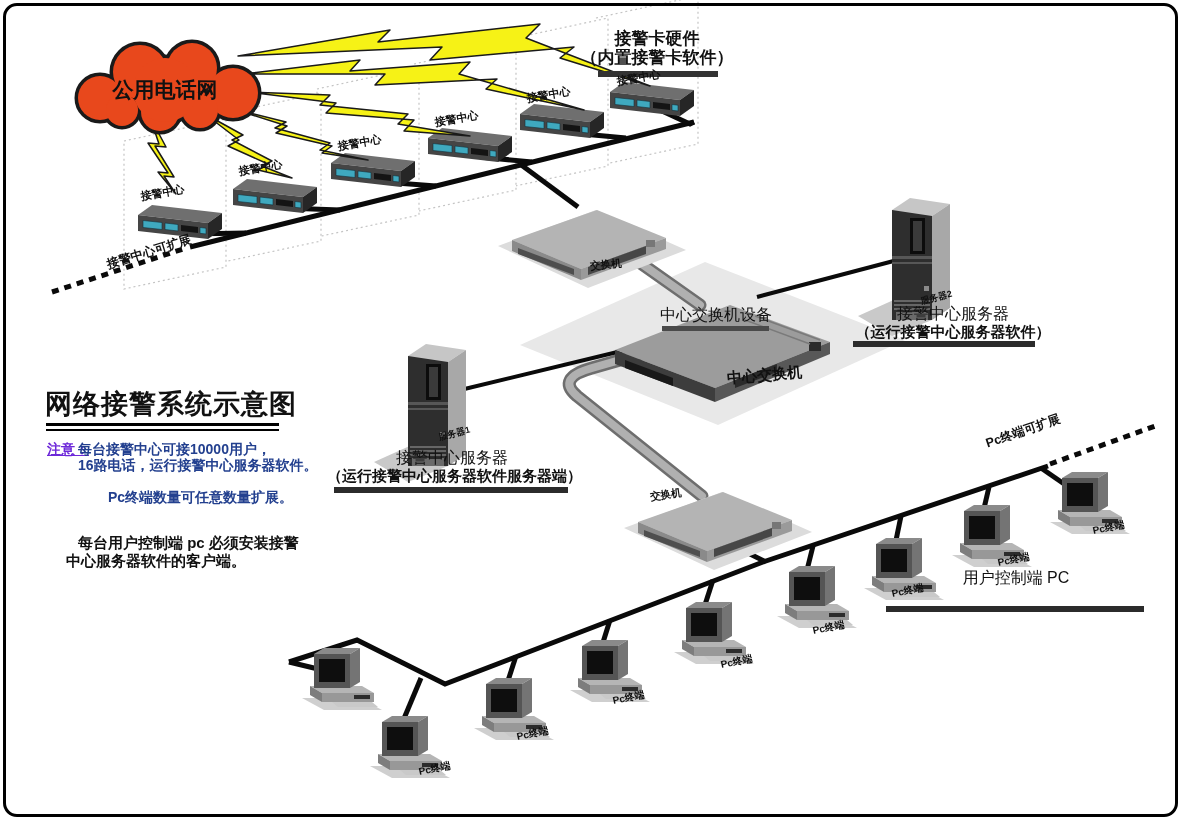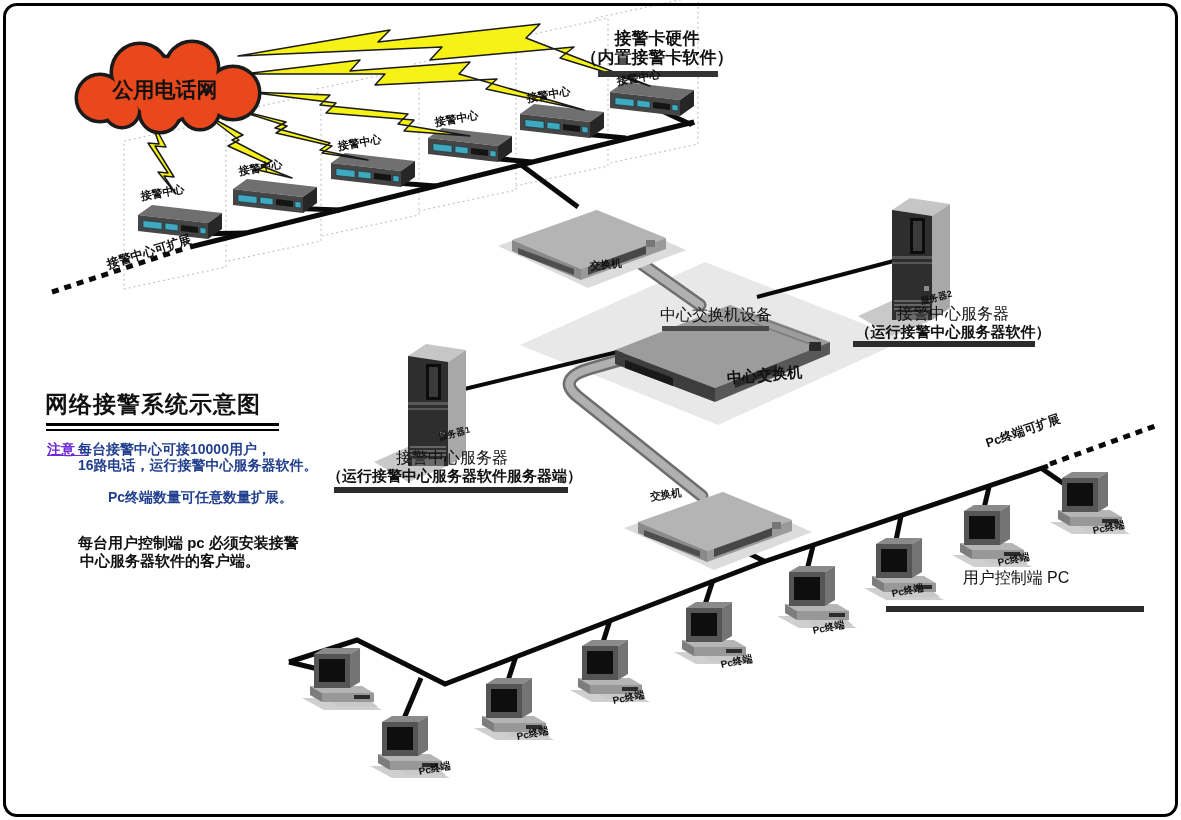--- a/index.html
+++ b/index.html
@@ -11,21 +11,21 @@
   .b{font-weight:bold;}
   .ctr{text-align:center;}
   .dev-lbl{font-size:11px;font-weight:bold;transform:rotate(-10deg);transform-origin:left bottom;}
   .pc-lbl{font-size:10px;font-weight:bold;transform:rotate(-12deg);transform-origin:left bottom;}
   .tag-lbl{font-size:9px;font-weight:bold;transform:rotate(-14deg);transform-origin:left bottom;}
   .sw-lbl{font-size:10.5px;font-weight:bold;}
   .cap1{font-size:16px;font-weight:normal;}
   .cap2{font-size:15px;font-weight:bold;}
   .bar{position:absolute;background:#2b2b2b;}
   .note{font-size:14px;font-weight:bold;}
-  #title{font-size:23px;font-weight:bold;letter-spacing:1px;}
+  #title{font-size:27px;font-weight:bold;letter-spacing:1px;font-family:Liberation Mono, monospace;}
   #title-underline{position:absolute;border-top:3px solid #000;border-bottom:2px solid #000;height:3px;}
 </style>
 </head>
 <body>
 
 <div id="stage">
 
 <svg class="art" width="1181" height="820" viewBox="0 0 1181 820">
   <defs>
 
@@ -233,21 +233,21 @@
 <div class="bar" style="left:853px;top:341px;width:182px;height:6px;"></div>
 
 <div class="lbl" id="title" style="left:45px;top:391px;">网络接警系统示意图</div>
 <div id="title-underline" style="left:46px;top:423px;width:233px;"></div>
 
 <div class="lbl note" style="left:47px;top:441px;color:#6d28d9;text-decoration:underline;">注意：</div>
 <div class="lbl note" style="left:78px;top:441px;color:#23408f;">每台接警中心可接10000用户，</div>
 <div class="lbl note" style="left:78px;top:457px;color:#23408f;">16路电话，运行接警中心服务器软件。</div>
 <div class="lbl note" style="left:78px;top:489px;color:#23408f;padding-left:30px;">Pc终端数量可任意数量扩展。</div>
 <div class="lbl note" style="left:78px;top:534px;font-size:15px;">每台用户控制端 pc 必须安装接警</div>
-<div class="lbl note" style="left:80px;top:552px;font-size:15px;">中心服务器软件的客户端。</div>
+<div class="lbl note" style="left:66px;top:552px;font-size:15px;">中心服务器软件的客户端。</div>
 
 <div class="lbl b" style="left:984px;top:437px;font-size:12.5px;transform:rotate(-19deg);transform-origin:left top;">Pc终端可扩展</div>
 
 <div class="lbl pc-lbl" style="left:420px;top:766px;">Pc终端</div>
 <div class="lbl pc-lbl" style="left:518px;top:731px;">Pc终端</div>
 <div class="lbl pc-lbl" style="left:614px;top:695px;">Pc终端</div>
 <div class="lbl pc-lbl" style="left:722px;top:659px;">Pc终端</div>
 <div class="lbl pc-lbl" style="left:814px;top:625px;">Pc终端</div>
 <div class="lbl pc-lbl" style="left:893px;top:588px;">Pc终端</div>
 <div class="lbl pc-lbl" style="left:999px;top:557px;">Pc终端</div>

